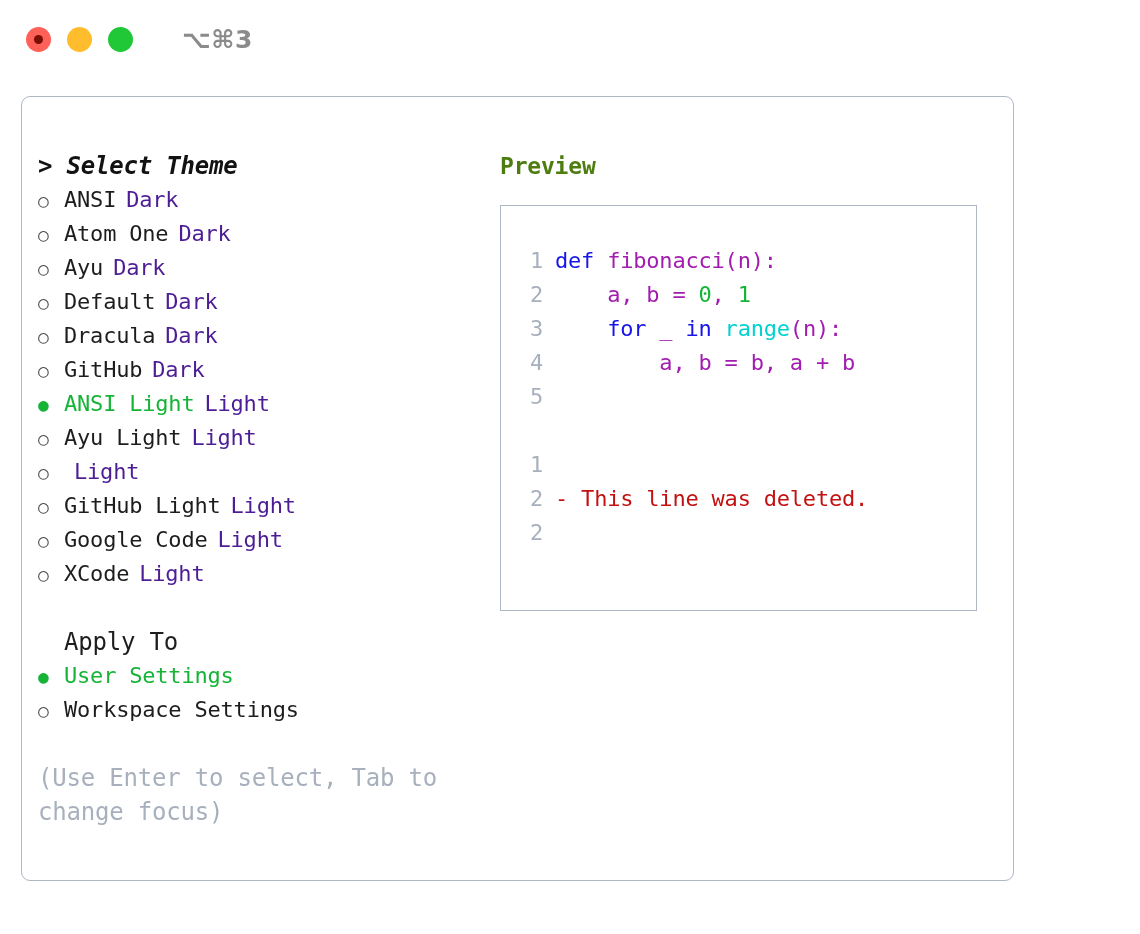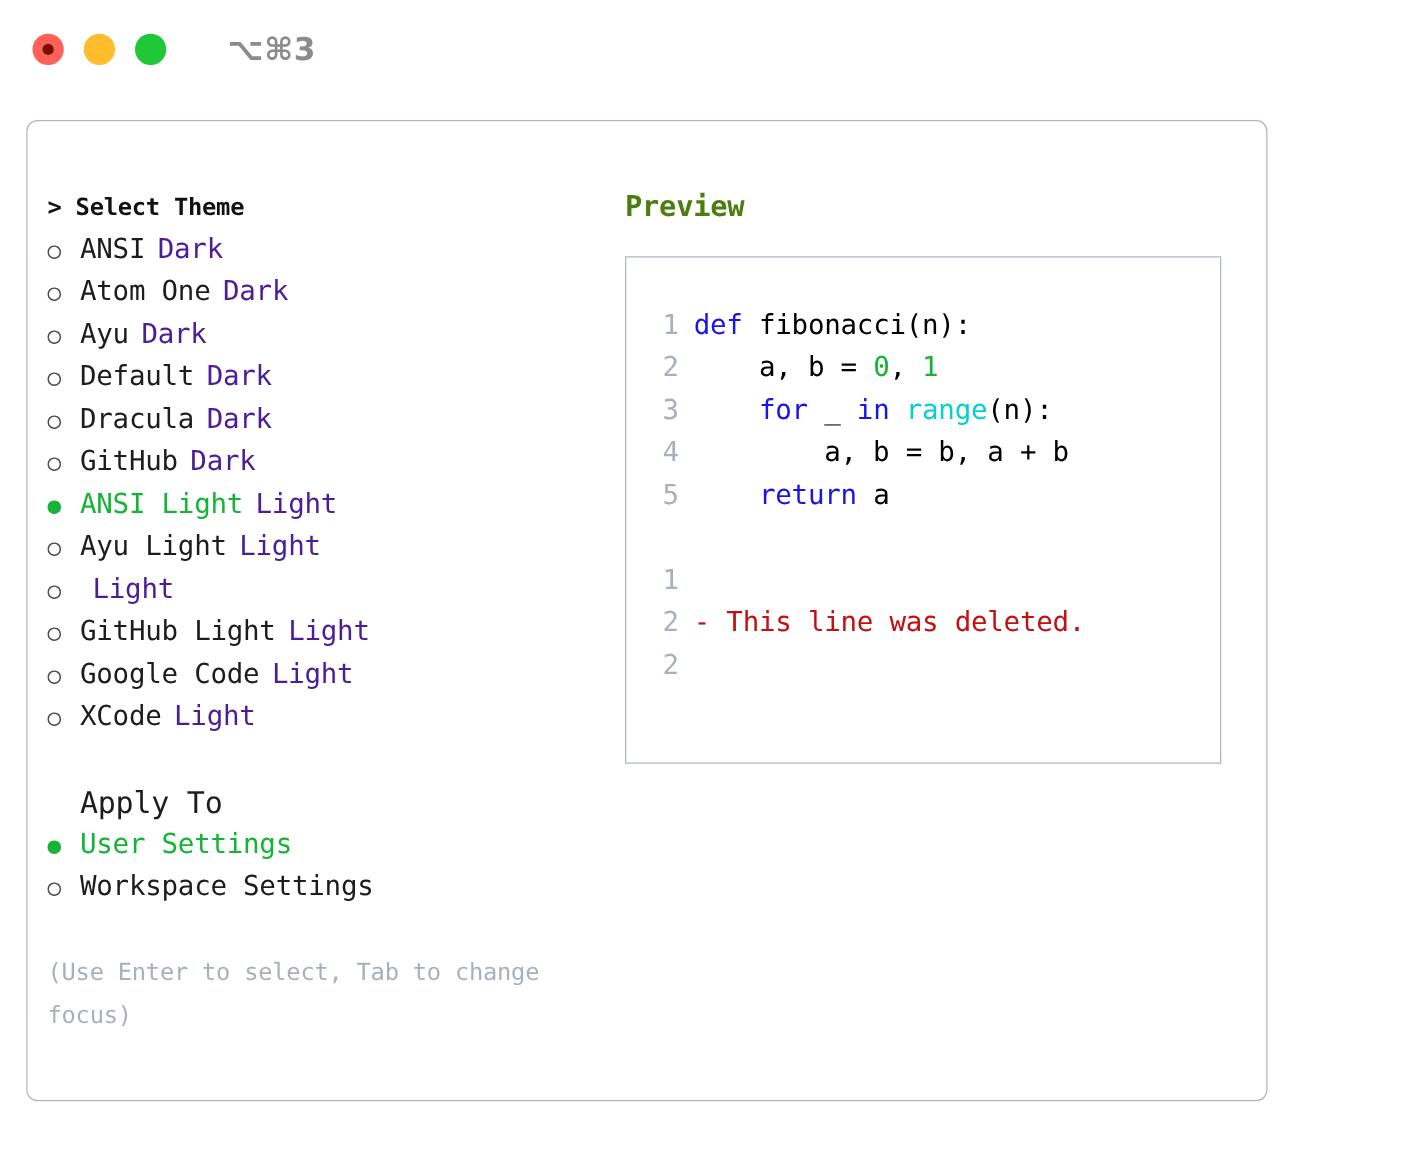--- a/index.html
+++ b/index.html
@@ -90,26 +90,27 @@
 
   
   .left-col {
     position: absolute;
     left: 16px;
     top: 52px;
     width: 460px;
   }
 
   .section-title {
-    font-size: 19px;
+    font-size: 24px;
     font-weight: bold;
     color: #121212;
     line-height: 34px;
     white-space: pre;
     letter-spacing: -0.2px;
+    font-style: italic;
   }
 
   .opt-list { margin: 0; padding: 0; }
 
   .opt {
     display: flex;
     align-items: baseline;
     line-height: 34px;
     height: 34px;
     font-size: 22px;
@@ -138,21 +139,21 @@
     height: 34px;
     padding-left: 26px;
     white-space: pre;
     letter-spacing: -0.2px;
   }
 
   .spacer34 { height: 34px; }
 
   .hint {
     margin-top: 34px;
-    font-size: 19px;
+    font-size: 24px;
     color: #a8b0bd;
     line-height: 34px;
     width: 400px;
     letter-spacing: -0.2px;
   }
 
   
   .right-col {
     position: absolute;
     left: 478px;
@@ -190,21 +191,21 @@
     flex: none;
     text-align: right;
     color: #a8b0bd;
     margin-right: 12px;
   }
   .code-body { color: #1d1d1d; white-space: pre; }
 
   .tok-kw  { color: #1715e8; }
   .tok-fn  { color: #00d1d1; }
   .tok-num { color: #16b436; }
-  .tok-pl  { color: #000000; }
+  .tok-pl  { color: #a21caf; }
 
   .diff-gap { height: 34px; }
   .diff-ctx { color: #7c7c7c; }
   .diff-del { color: #c31111; }
   .diff-add { color: #16b436; }
 </style>
 </head>
 <body>
 
 <div class="window">
@@ -247,21 +248,21 @@
       </div>
 
       <div class="right-col">
         <div class="preview-title">Preview</div>
         <div class="preview-box">
           <div id="code-block">
               <div class="code-line"><span class="lineno">1</span><span class="code-body"><span class="tok-kw">def </span><span class="tok-pl">fibonacci(n):</span></span></div>
               <div class="code-line"><span class="lineno">2</span><span class="code-body"><span class="tok-pl">    a, b = </span><span class="tok-num">0</span><span class="tok-pl">, </span><span class="tok-num">1</span></span></div>
               <div class="code-line"><span class="lineno">3</span><span class="code-body"><span class="tok-pl">    </span><span class="tok-kw">for</span><span class="tok-pl"> _ </span><span class="tok-kw">in</span><span class="tok-pl"> </span><span class="tok-fn">range</span><span class="tok-pl">(n):</span></span></div>
               <div class="code-line"><span class="lineno">4</span><span class="code-body"><span class="tok-pl">        a, b = b, a + b</span></span></div>
-              <div class="code-line"><span class="lineno">5</span><span class="code-body"><span class="tok-pl">    </span><span class="tok-kw">return</span><span class="tok-pl"> a</span></span></div>
+              <div class="code-line"><span class="lineno">5</span></div>
             </div>
           <div class="diff-gap"></div>
           <div id="diff-block">
               <div class="code-line"><span class="lineno">1</span></div>
               <div class="code-line"><span class="lineno">2</span><span class="code-body diff-del">- This line was deleted.</span></div>
               <div class="code-line"><span class="lineno">2</span></div>
             </div>
         </div>
       </div>
 

